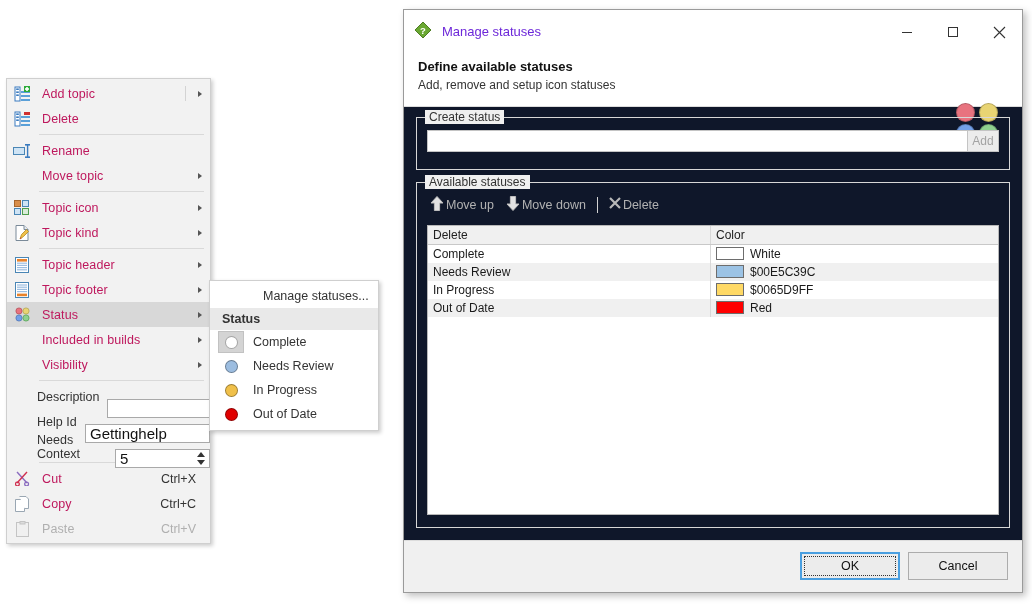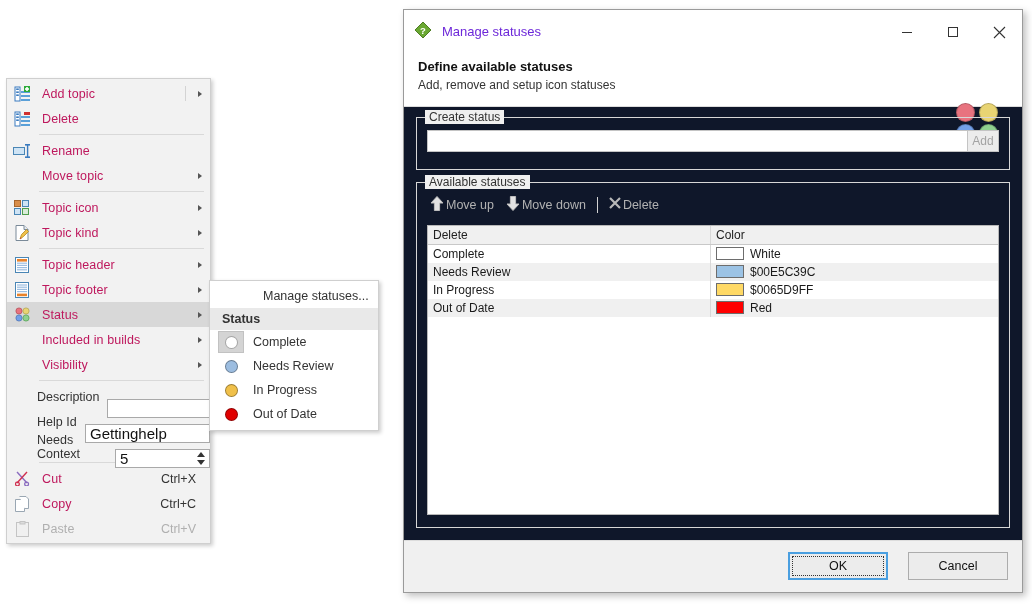--- a/index.html
+++ b/index.html
@@ -133,21 +133,21 @@
   .grow { display:flex; height: 18px; font-size:12px; align-items:center; }
   .ghead { background:#f0f0f0; border-bottom:1px solid #c8c8c8; height:19px; }
   .ghead .gc { color:#222; }
   .gc { padding-left:5px; display:flex; align-items:center; height:100%; overflow:hidden; white-space:nowrap; }
   .gc1 { width: 283px; min-width:283px; border-right:1px solid #d8d8d8; }
   .gc2 { flex:1; }
   .grow.alt { background:#f0f0f0; }
   .grow.alt2 { background:#fff; }
   .swatch { width: 28px; min-width:28px; height: 13px; border:1px solid #6d6d6d; margin-right:6px; }
 
-  .footer { height: 54px; border-top:1px solid #dcdcdc; background:#f0f0f0; display:flex; align-items:center; justify-content:flex-end; padding-right: 14px; gap: 20px; }
+  .footer { height: 54px; border-top:1px solid #dcdcdc; background:#f0f0f0; display:flex; align-items:center; justify-content:flex-end; padding-right: 14px; gap: 8px; }
   .dbtn {
     width: 100px; height: 28px; background:#ececec; border:1px solid #acacac;
     font-size:12.5px; color:#111; display:flex; align-items:center; justify-content:center;
     font-family:"Liberation Sans", sans-serif;
   }
   .dbtn.default { border:2px solid #4a9fe0; background:#ececec; position:relative; }
   .dbtn.default .focusring { position:absolute; left:2px; right:2px; top:2px; bottom:2px; border:1px dotted #333; }
 </style>
 </head>
 <body>

